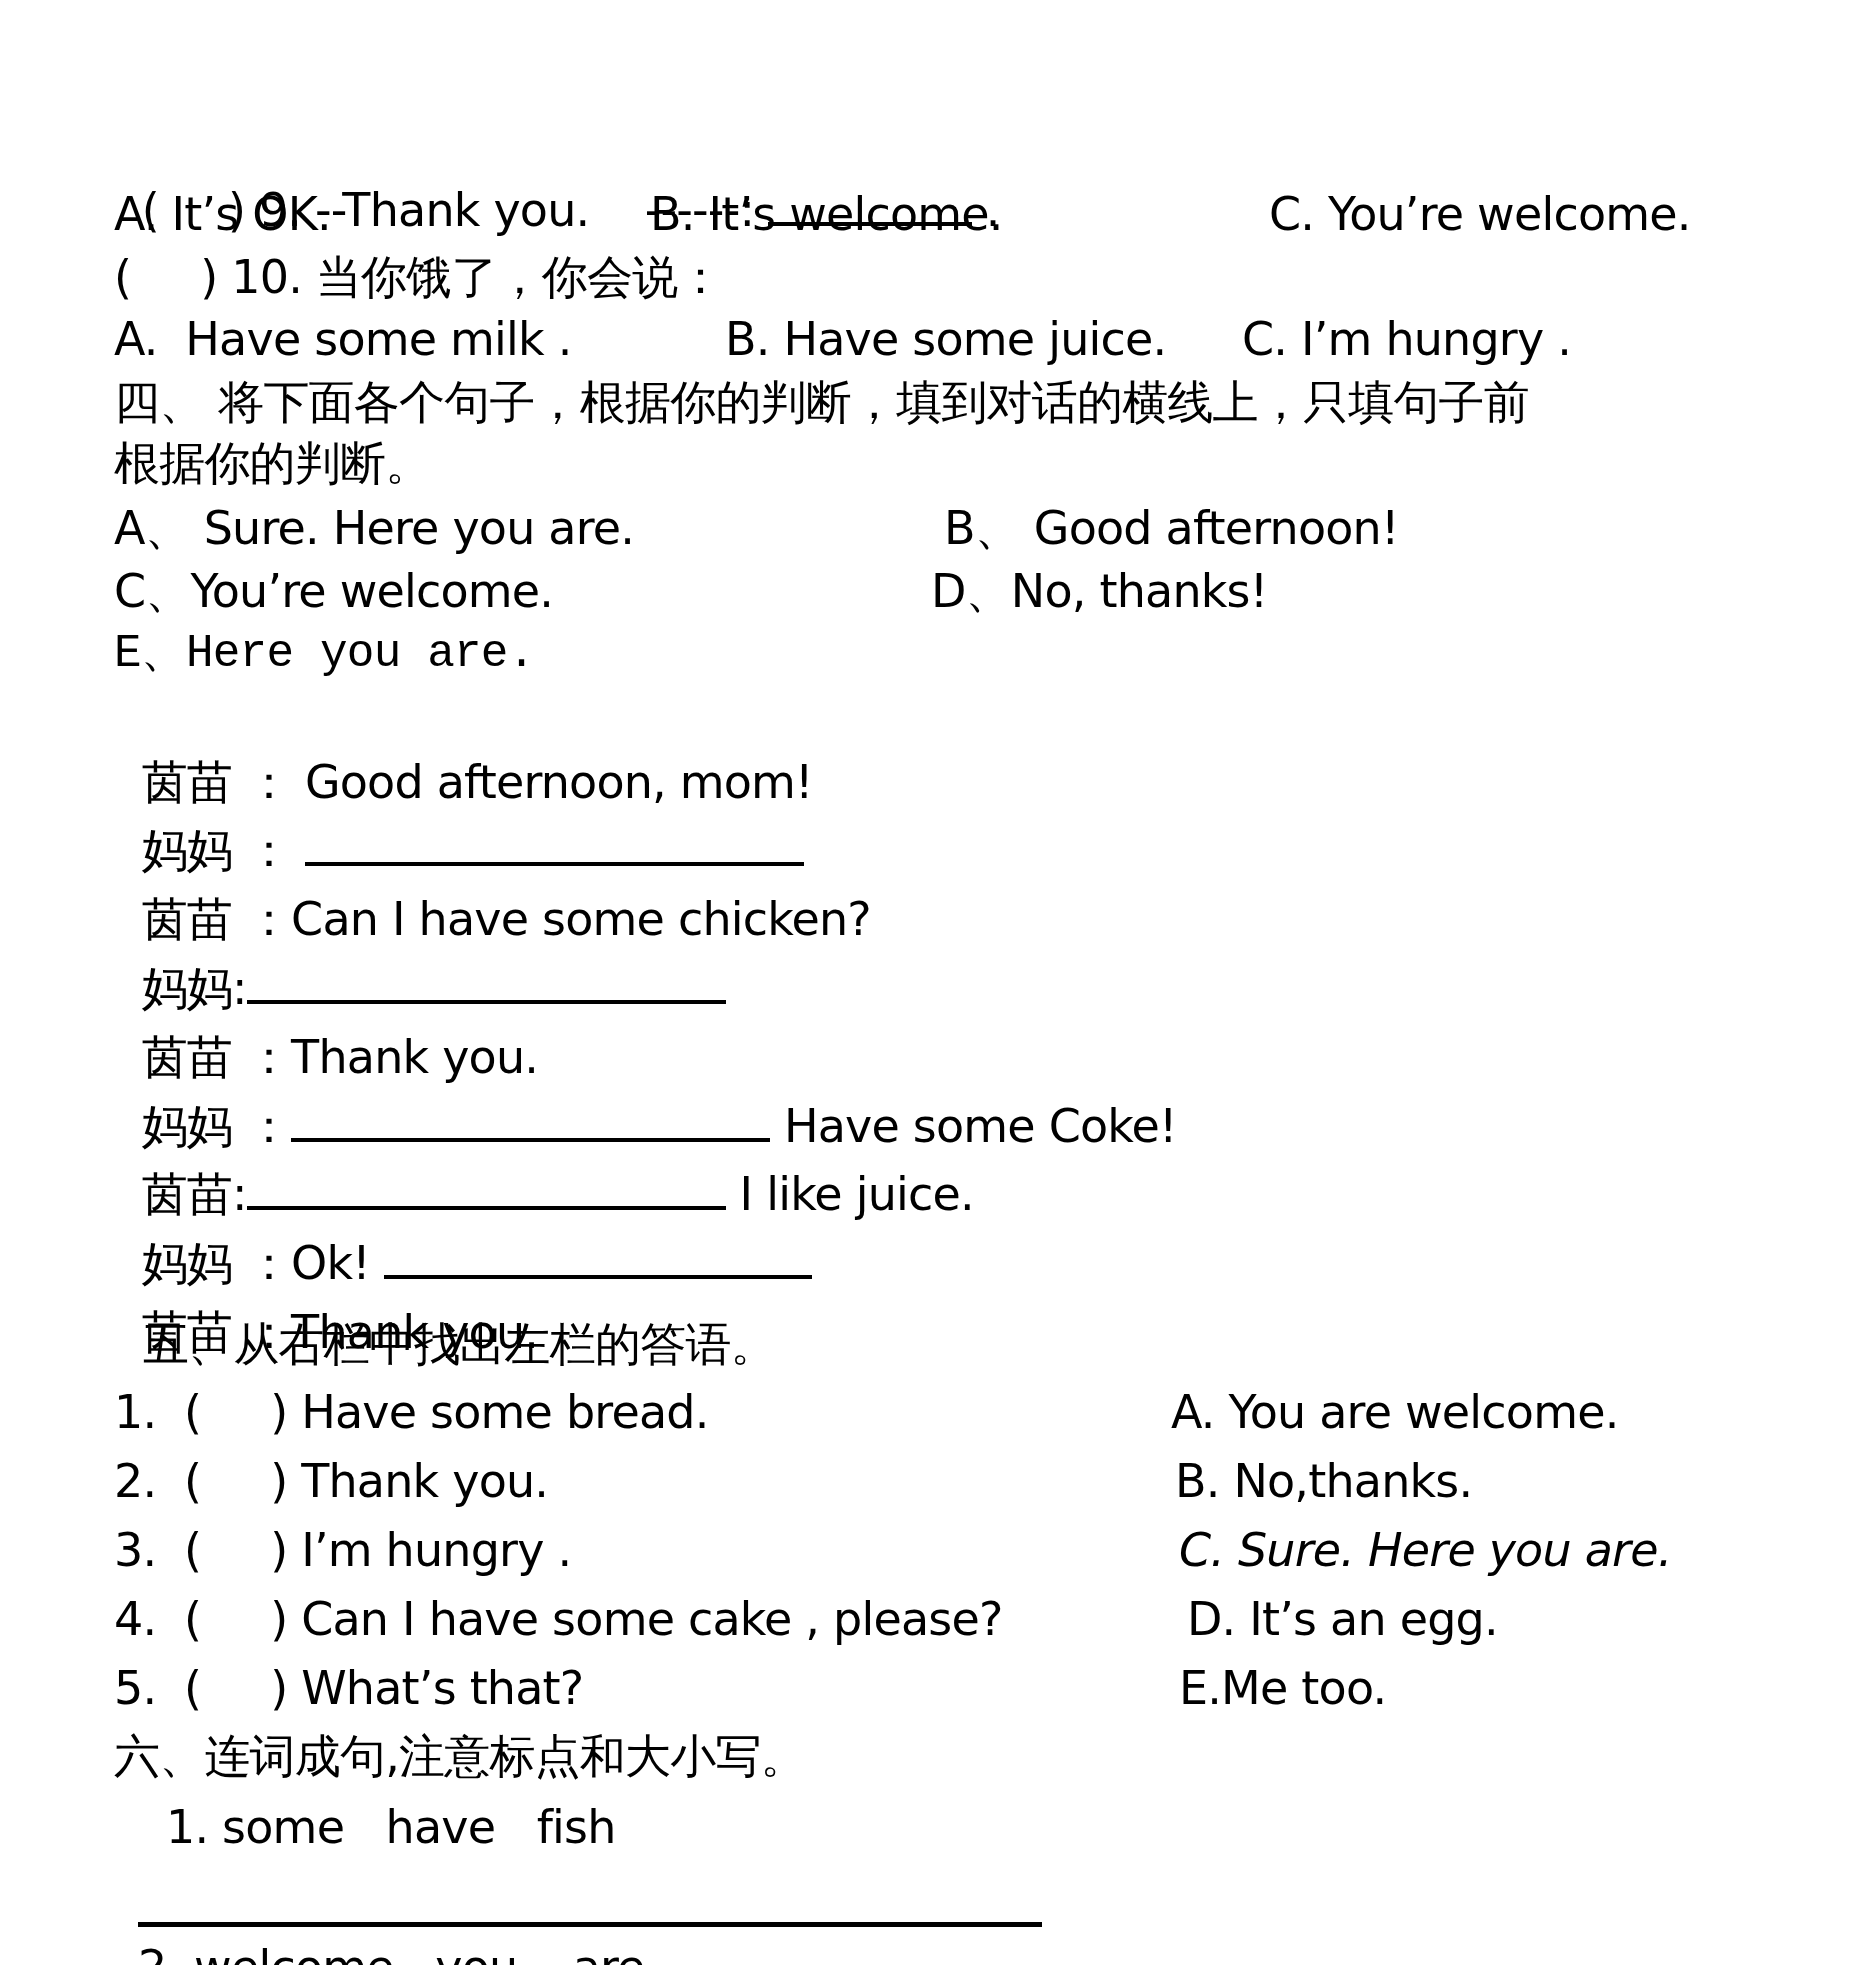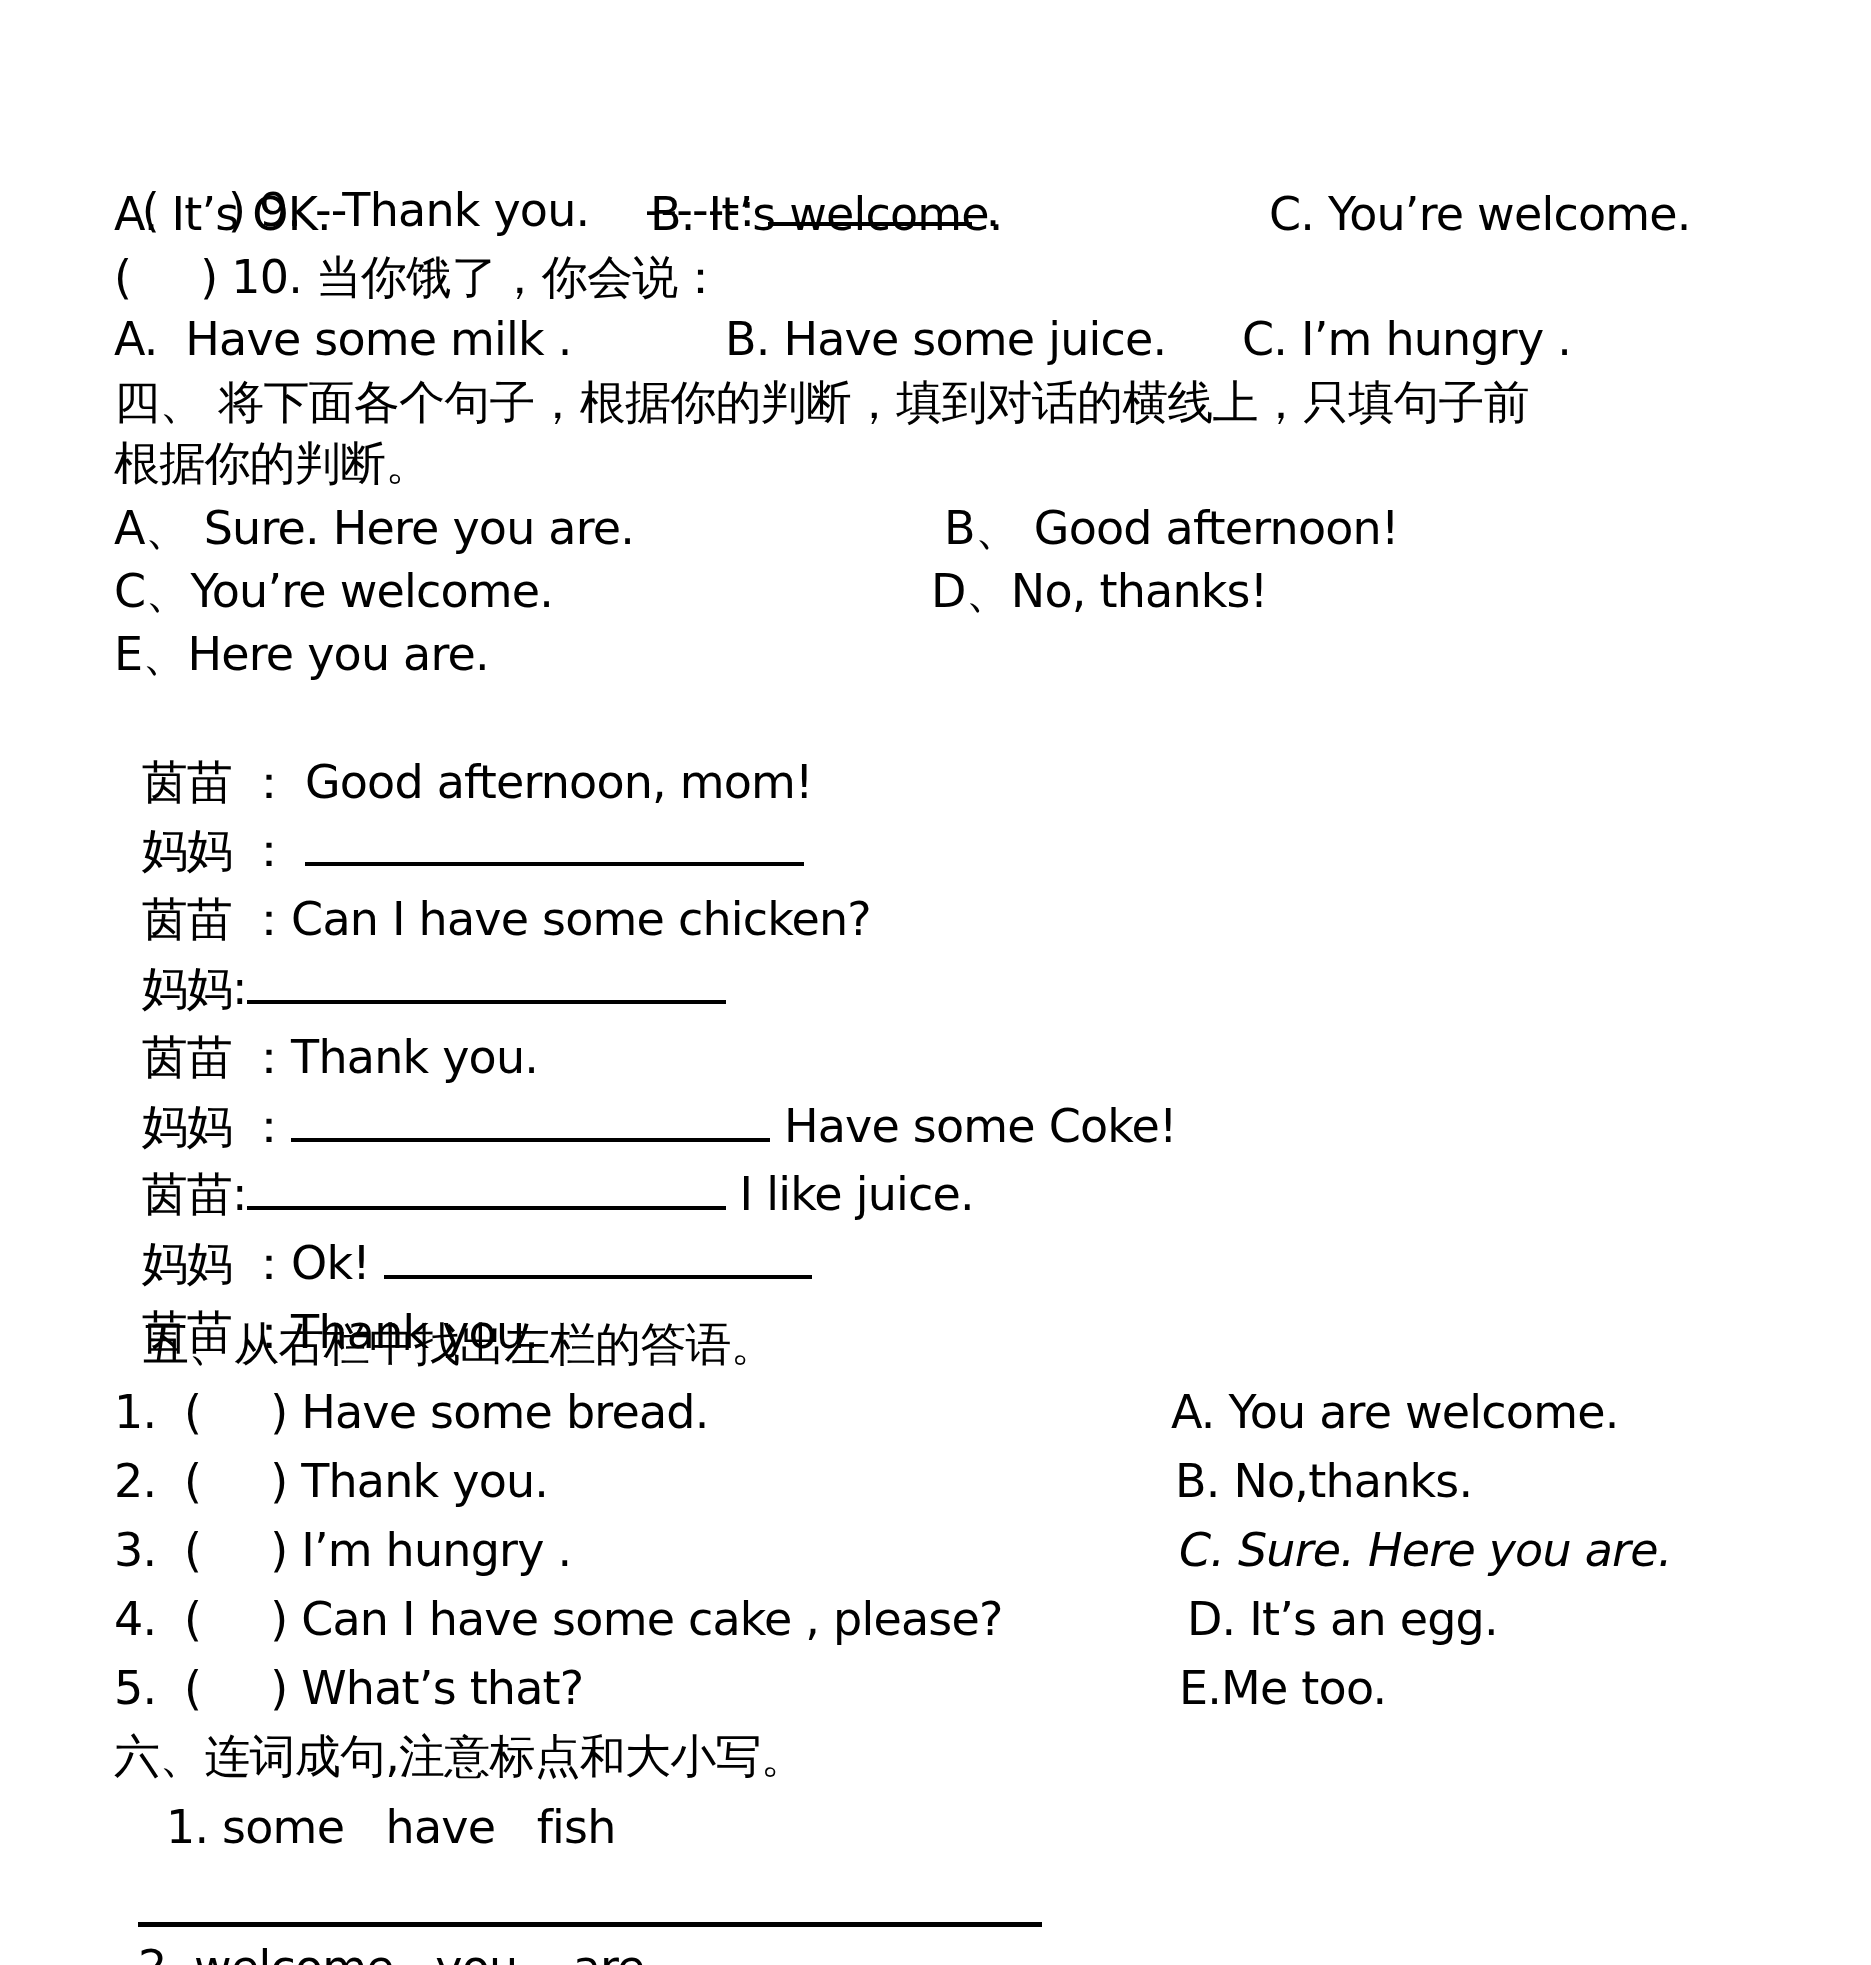--- a/index.html
+++ b/index.html
@@ -31,21 +31,21 @@
 <div class="ln" style="left:114px; top:310px;">A.  Have some milk .</div>
 <div class="ln" style="left:725px; top:310px;">B. Have some juice.</div>
 <div class="ln" style="left:1242px; top:310px;">C. I’m hungry .</div>
 
 <div class="ln" style="left:114px; top:373px;">四、 将下面各个句子，根据你的判断，填到对话的横线上，只填句子前</div>
 <div class="ln" style="left:114px; top:434px;">根据你的判断。</div>
 <div class="ln" style="left:114px; top:499px;">A、 Sure. Here you are.</div>
 <div class="ln" style="left:944px; top:499px;">B、 Good afternoon!</div>
 <div class="ln" style="left:114px; top:562px;">C、You’re welcome.</div>
 <div class="ln" style="left:931px; top:562px;">D、No, thanks!</div>
-<div class="ln" style="left:114px; top:625px;">E、Here you are.</div>
+<div class="ln" style="left:114px; top:625px;font-family:Liberation Mono, monospace;">E、Here you are.</div>
 
 <div class="ln" style="left:114px; top:694px;">
   <span>茵苗 ：</span><span> Good afternoon, mom!</span>
 </div>
 <div class="ln" style="left:114px; top:762px;">
   <span>妈妈 ：</span><span> </span><span class="blank" style="width:499px;"></span>
 </div>
 <div class="ln" style="left:114px; top:831px;">
   <span>茵苗 ：</span><span>Can I have some chicken?</span>
 </div>

